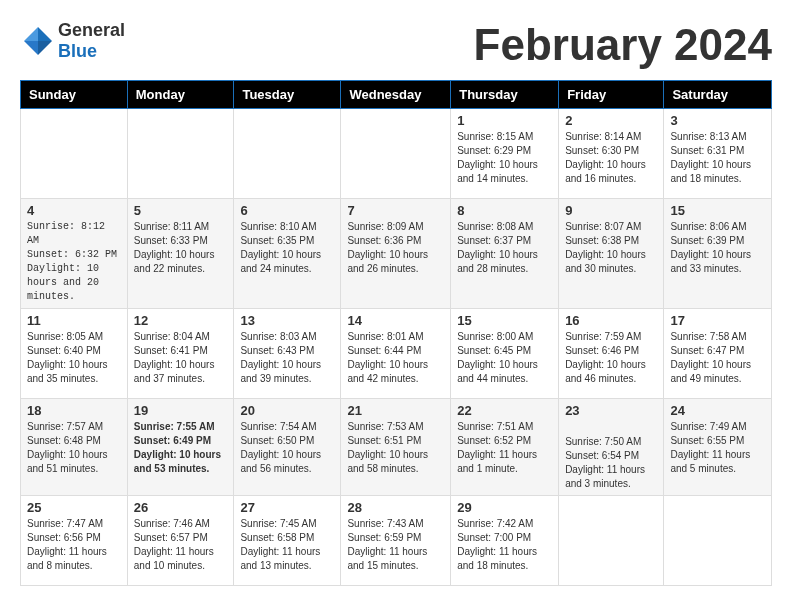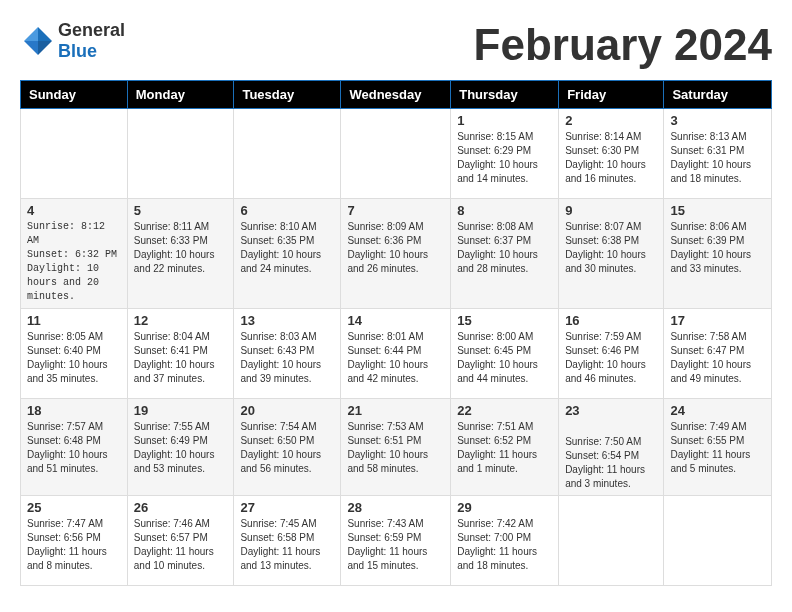--- a/index.html
+++ b/index.html
@@ -238,21 +238,21 @@
       </tr>
       <tr>
         <td>
           <span class="day-number">18</span>
           <div class="day-info" style="white-space: pre-line;">Sunrise: 7:57 AM
 Sunset: 6:48 PM
 Daylight: 10 hours and 51 minutes.</div>
         </td>
         <td>
           <span class="day-number">19</span>
-          <div class="day-info" style="white-space: pre-line;">Sunrise: 7:55 AM
+          <div class="day-info" style="white-space: pre-line; font-weight: bold;">Sunrise: 7:55 AM
 Sunset: 6:49 PM
 Daylight: 10 hours and 53 minutes.</div>
         </td>
         <td>
           <span class="day-number">20</span>
           <div class="day-info" style="white-space: pre-line;">Sunrise: 7:54 AM
 Sunset: 6:50 PM
 Daylight: 10 hours and 56 minutes.</div>
         </td>
         <td>

